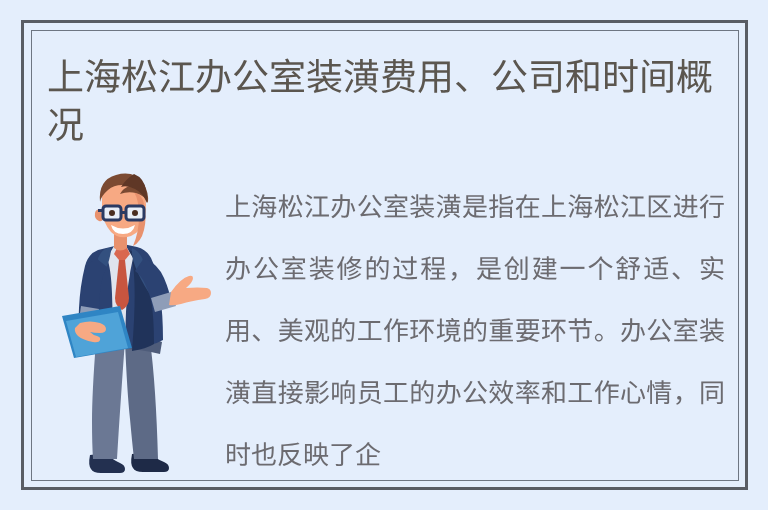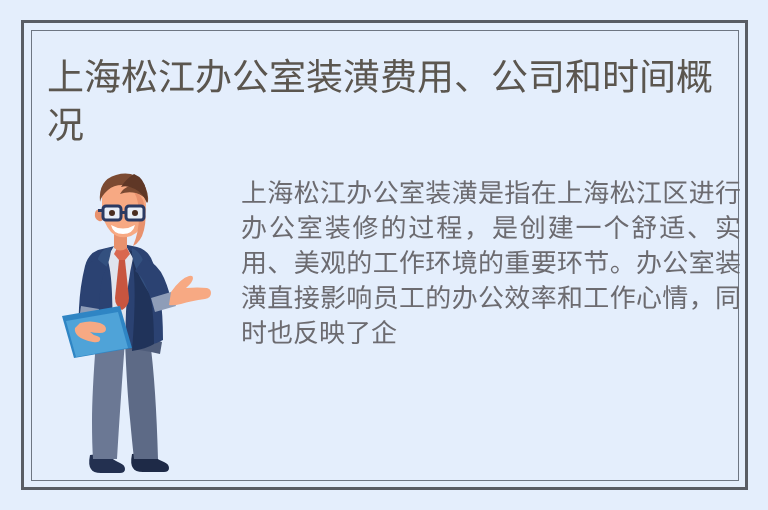--- a/index.html
+++ b/index.html
@@ -58,26 +58,26 @@
     line-height: 48px;
     font-weight: normal;
     color: #5b564f;
     letter-spacing: 0px;
     white-space: pre-wrap;
   }
 
   
   .body-text {
     position: absolute;
-    left: 241px;
+    left: 225px;
     top: 176px;
     width: 500px;
     margin: 0;
     font-size: 26px;
-    line-height: 35px;
+    line-height: 62px;
     color: #6c6b70;
     text-align: justify;
     text-justify: inter-character;
   }
 
   
   .illustration {
     position: absolute;
     left: 62px;
     top: 166px;

